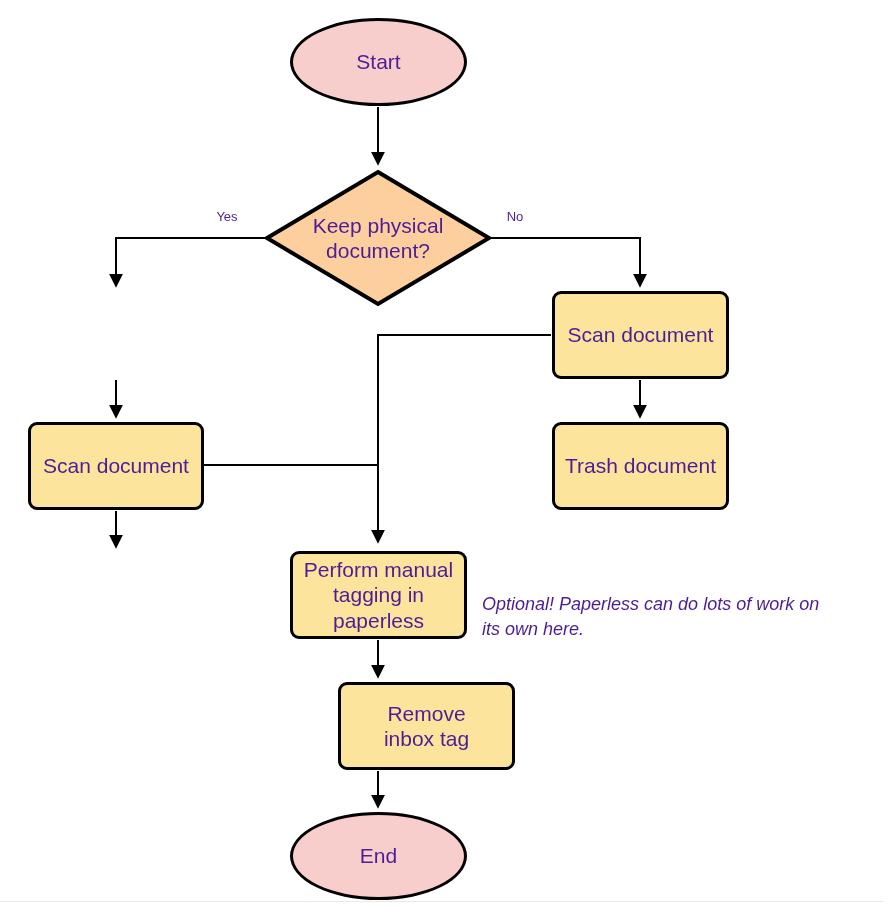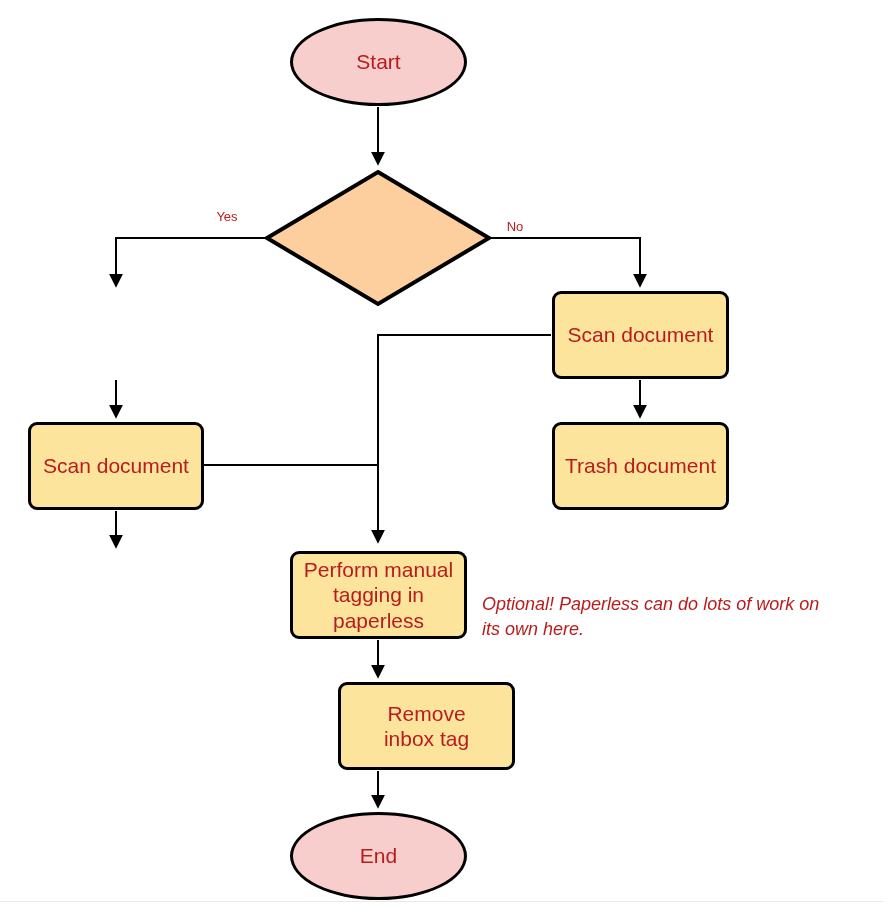--- a/index.html
+++ b/index.html
@@ -1,21 +1,21 @@
 <!DOCTYPE html>
 <html><head>
 <meta charset="utf-8">
 <style>
   html,body{margin:0;padding:0;background:#fff;}
   .canvas{
     position:relative;
     width:884px;height:907px;
     background:#ffffff;
     font-family:"Liberation Sans","DejaVu Sans",sans-serif;
-    color:#b91c1c;
+    color:#4c1d95;
     overflow:hidden;
   }
   .edges{position:absolute;left:0;top:0;width:888px;height:907px;pointer-events:none;}
   .node{
     position:absolute;
     box-sizing:border-box;
     display:flex;align-items:center;justify-content:center;
     text-align:center;
     font-size:21px;line-height:1.2;
     border:3px solid #000;
@@ -65,24 +65,26 @@
   </svg>
 
   <div class="node terminal" style="left: 290px; top: 18px; width: 177px; height: 88px; background-color: rgb(248, 206, 204);">
     <span class="label">Start</span>
   </div>
 
   <div class="diamond-wrap" style="left:263px;top:168px;width:230px;height:140px">
     <svg width="230" height="140" viewBox="0 0 230 140">
       <polygon points="115,4 226,70 115,136 4,70" stroke="#000" stroke-width="4" stroke-linejoin="miter" fill="#fdcf9e"></polygon>
     </svg>
+    <span class="label">Keep physical
+document?</span>
   </div>
 
   <div class="edge-label" style="left:197px;top:209px">Yes</div>
-  <div class="edge-label" style="left:485px;top:219px">No</div>
+  <div class="edge-label" style="left:485px;top:209px">No</div>
 
 
   <div class="node process" style="left: 28px; top: 422px; width: 176px; height: 88px; background-color: rgb(252, 228, 157);">
     <span class="label">Scan document</span>
   </div>
 
 
   <div class="node process" style="left: 552px; top: 291px; width: 177px; height: 88px; background-color: rgb(252, 228, 157);">
     <span class="label">Scan document</span>
   </div>

